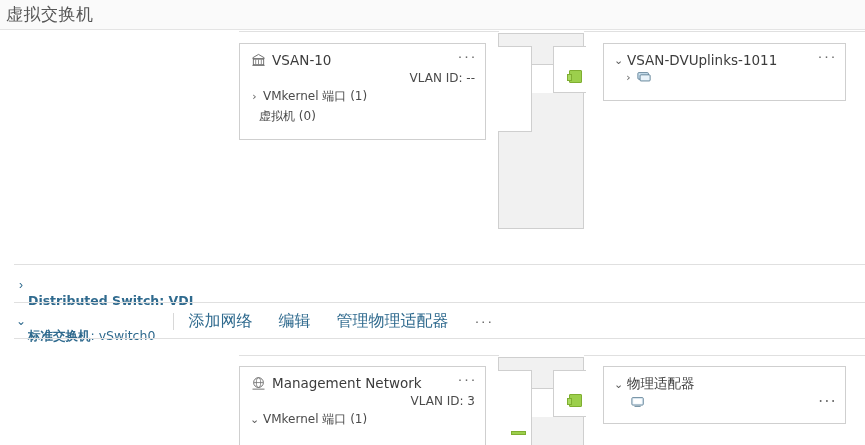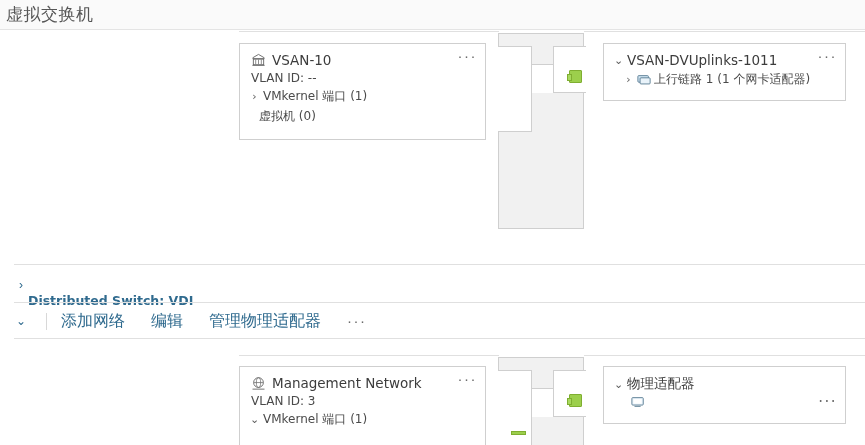--- a/index.html
+++ b/index.html
@@ -50,20 +50,21 @@
     text-align:right;
   }
   .card-title{
     font-size:13.5px;color:#3c3c3c;white-space:nowrap;
     font-family:"DejaVu Sans","Liberation Sans",sans-serif;
   }
   .card-line{
     padding:3px 10px 0 11px;
     font-size:12px;color:#4a4a4a;white-space:nowrap;
     font-family:"DejaVu Sans","Liberation Sans",sans-serif;
+    text-align:right;
   }
   .tree-row{
     display:flex;align-items:center;gap:3px;
     padding:3px 10px 0 9px;
     font-size:12px;color:#4a4a4a;white-space:nowrap;
     font-family:"DejaVu Sans","Liberation Sans",sans-serif;
   }
   .tree-row.sub{padding-left:19px;}
   .chev{
     display:inline-block;width:11px;height:11px;flex:none;
@@ -198,35 +199,37 @@
     </div>
 
     <div class="tree-row sub">
       <span class="chev">›</span>
       <span class="ico">
         <svg width="14" height="12" viewBox="0 0 16 13">
           <rect x="1" y="1.5" width="12" height="7.5" rx="1" fill="#cfe4f2" stroke="#55788f" stroke-width="1"></rect>
           <rect x="3.5" y="4" width="11.5" height="7" rx="1" fill="#e9f3fa" stroke="#55788f" stroke-width="1"></rect>
         </svg>
       </span>
-      <span>上行链路 1 (1 个网卡适配器)</span>
     </div>
   </div>
 
   <div class="hrule" style="left:14px;top:264px;width:851px;"></div>
 
   <div class="section-row" style="left:14px;top:275px;height:20px;">
     <span class="sec-chev">›</span>
     <span class="sec-label">Distributed Switch: VDI</span>
   </div>
 
   <div class="hrule" style="left:14px;top:302px;width:851px;"></div>
 
   <div class="section-row" style="left:14px;top:310px;height:22px;">
     <span class="sec-chev">⌄</span>
+    <span class="sec-label">
+      <span>标准交换机</span><span class="thin">: vSwitch0</span>
+    </span>
     <span class="sec-sep"></span>
     <span class="sec-action">添加网络</span>
     <span class="sec-action">编辑</span>
     <span class="sec-action">管理物理适配器</span>
     <span class="sec-dots">···</span>
   </div>
 
   <div class="hrule" style="left:14px;top:338px;width:851px;"></div>
 
   <div class="hrule" style="left:239px;top:355px;width:260px;"></div>

